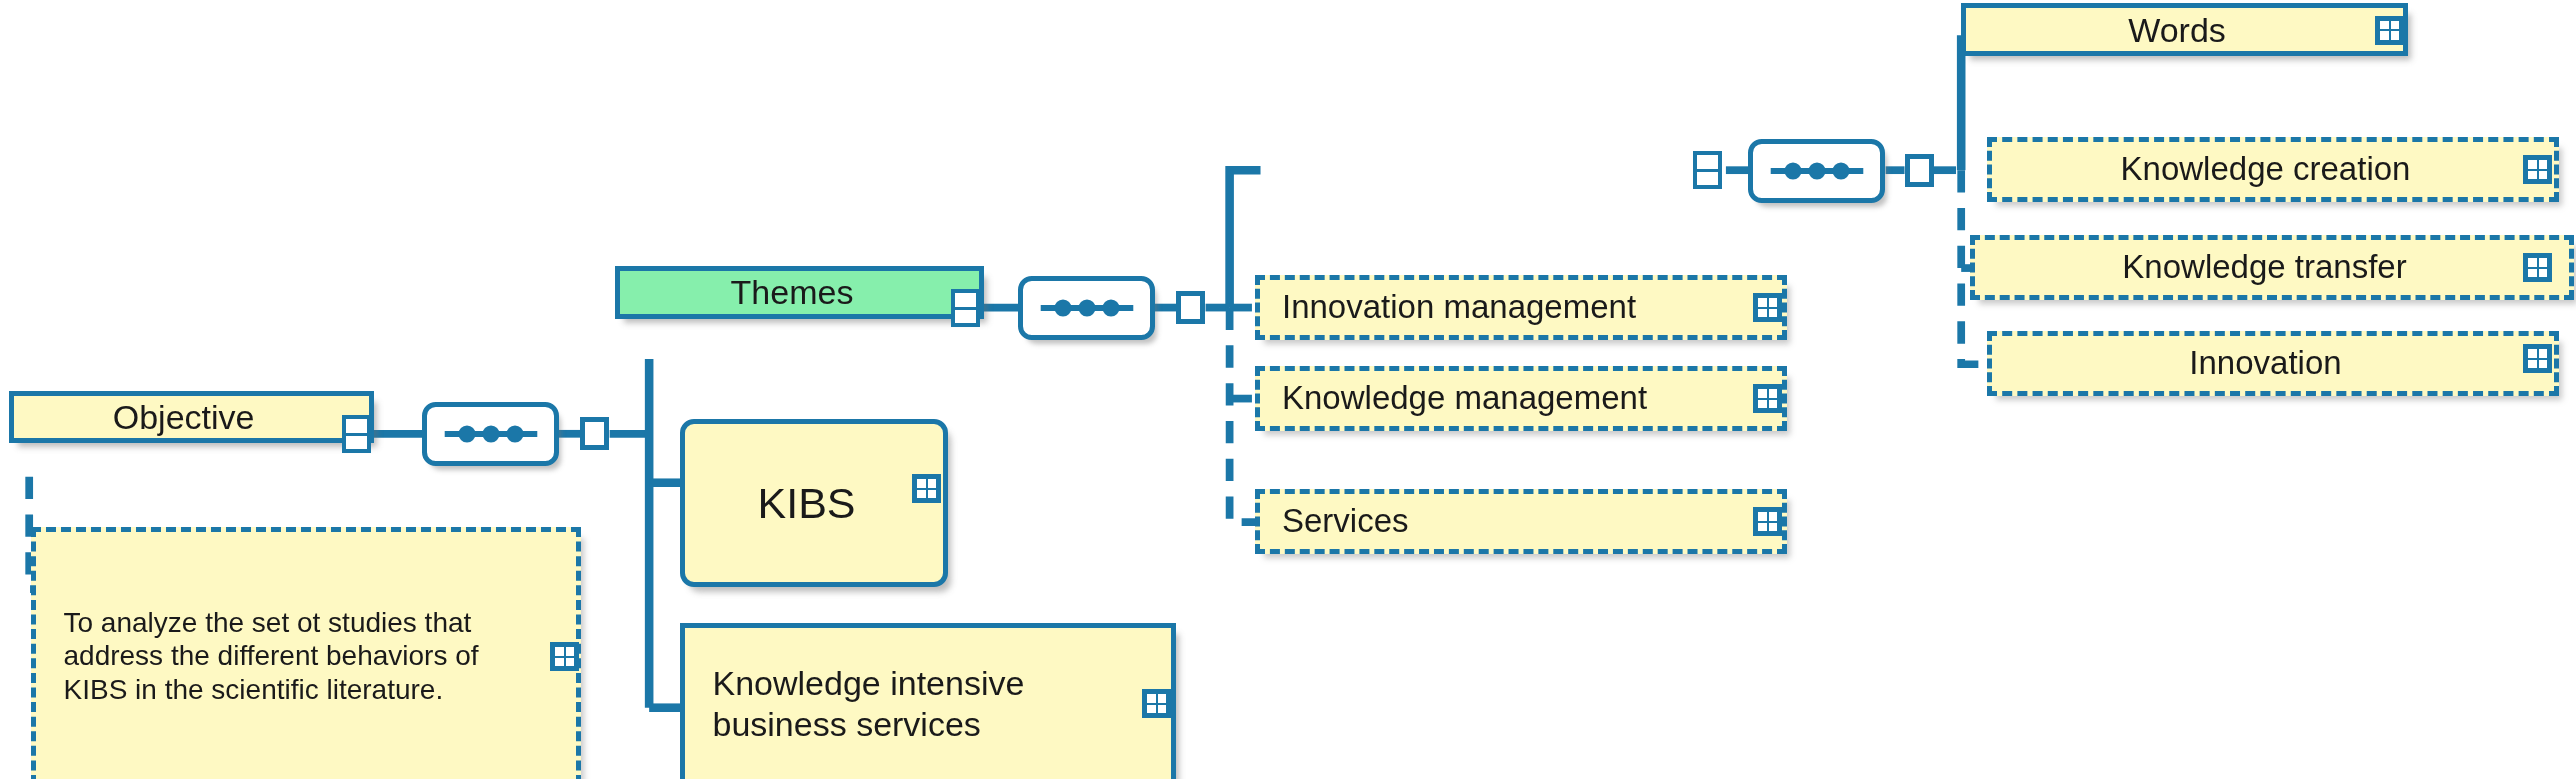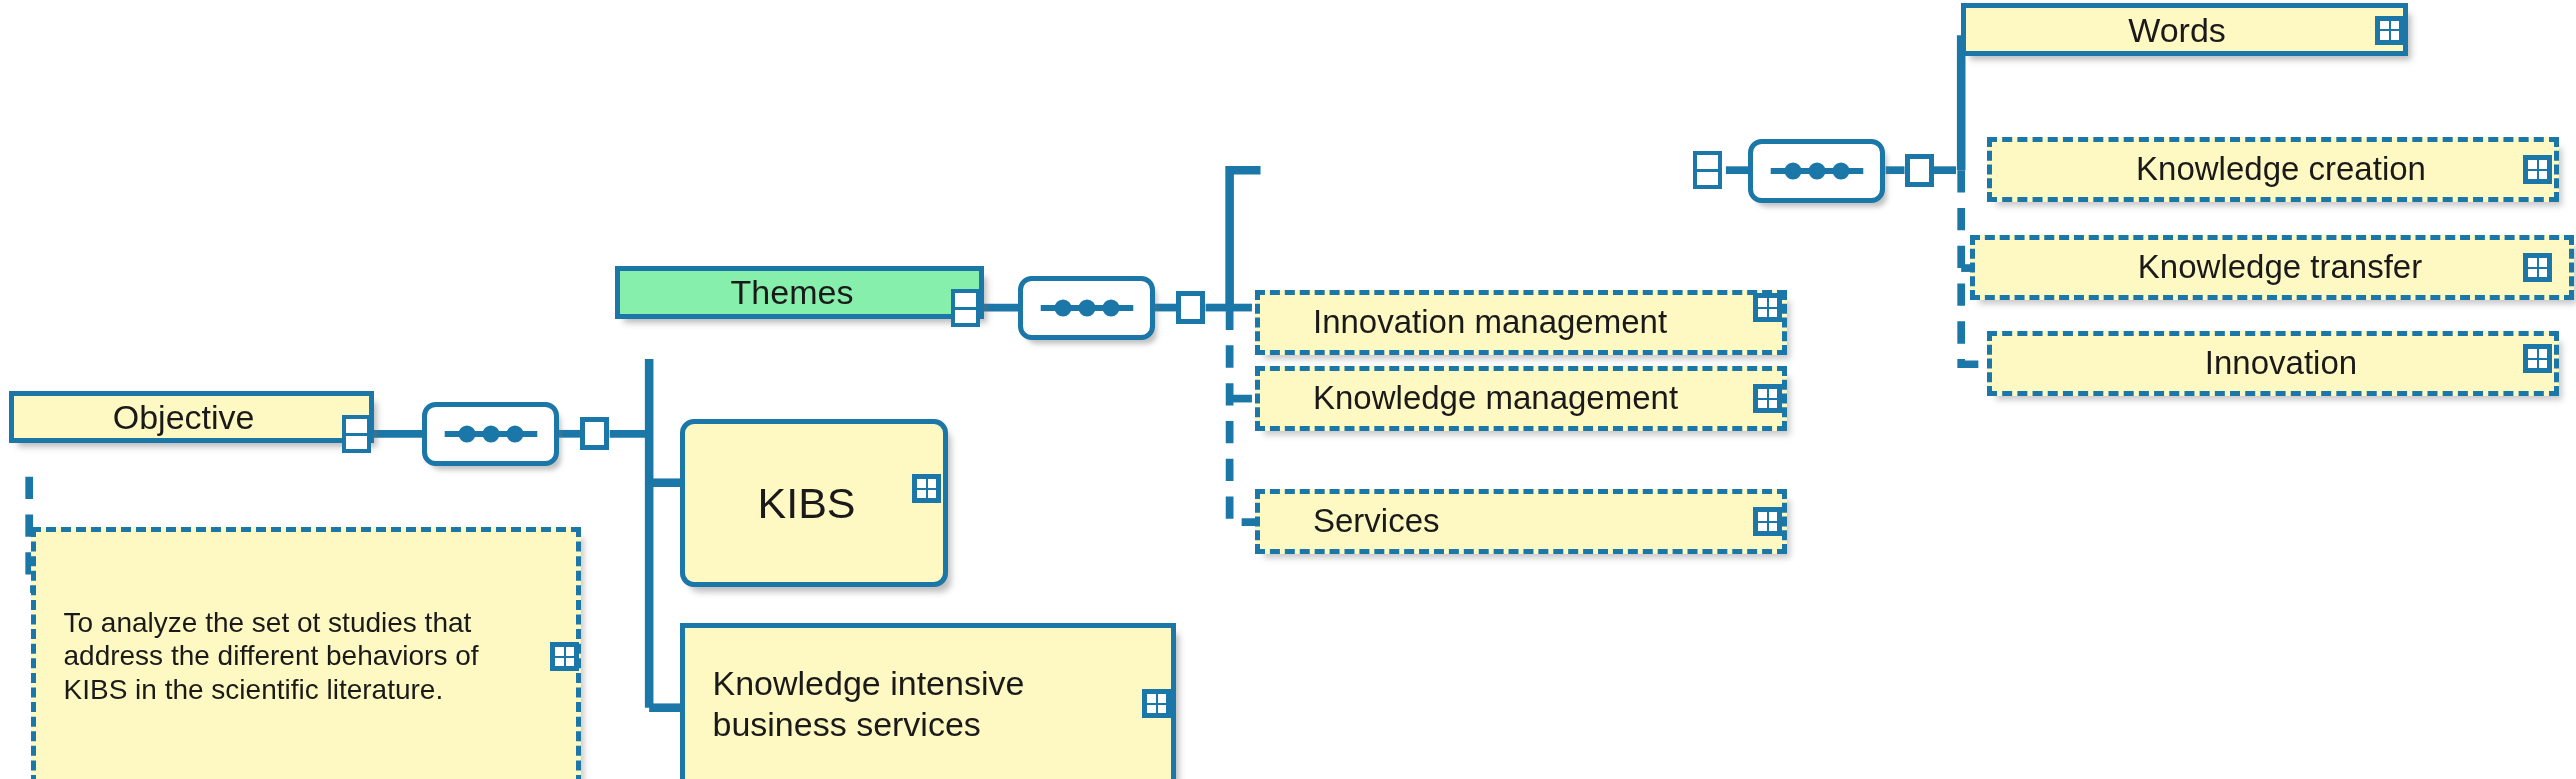--- a/index.html
+++ b/index.html
@@ -97,21 +97,21 @@
   }
   .pill svg{display:block;}
 
   
   .t-objective{font-size:34px;}
   .t-themes{font-size:34px;}
   .t-kibs{font-size:43px;}
   .t-kibsfull{font-size:34px;}
   .t-body{font-size:28px;}
   .t-sub{font-size:34px;}
-  .t-leaf{font-size:33px;padding-left:31px;}
+  .t-leaf{font-size:33px;}
   .t-words{font-size:34px;}
 </style>
 </head>
 <body>
 
 <div id="canvas">
 
   <svg id="wires" viewBox="0 0 3000 908" width="2576" height="780" xmlns="http://www.w3.org/2000/svg">
 
     <line x1="435" y1="505" x2="492" y2="505" stroke="#1b77a8" stroke-width="9"></line>
@@ -240,21 +240,21 @@
       <line x1="2" y1="15" x2="110" y2="15" stroke="#1b77a8" stroke-width="7"></line>
       <circle cx="28" cy="15" r="10" fill="#1b77a8"></circle>
       <circle cx="56" cy="15" r="10" fill="#1b77a8"></circle>
       <circle cx="84" cy="15" r="10" fill="#1b77a8"></circle>
     </svg>
   </div>
   <div class="handle" style="left:1905px;top:154px;">
     <div class="sq"></div>
   </div>
 
-  <div class="node dashed t-leaf align-left" style="left:1255px;top:290px;width:532px;height:65px;">
+  <div class="node dashed t-leaf align-left" style="left:1255px;top:275px;width:532px;height:65px;">
     <span class="label">Innovation management</span>
   </div>
   <div class="handle" style="left:1753px;top:293px;">
     <div class="grid2x2">
         <i></i>
         <i></i>
         <i></i>
         <i></i>
       </div>
   </div>

